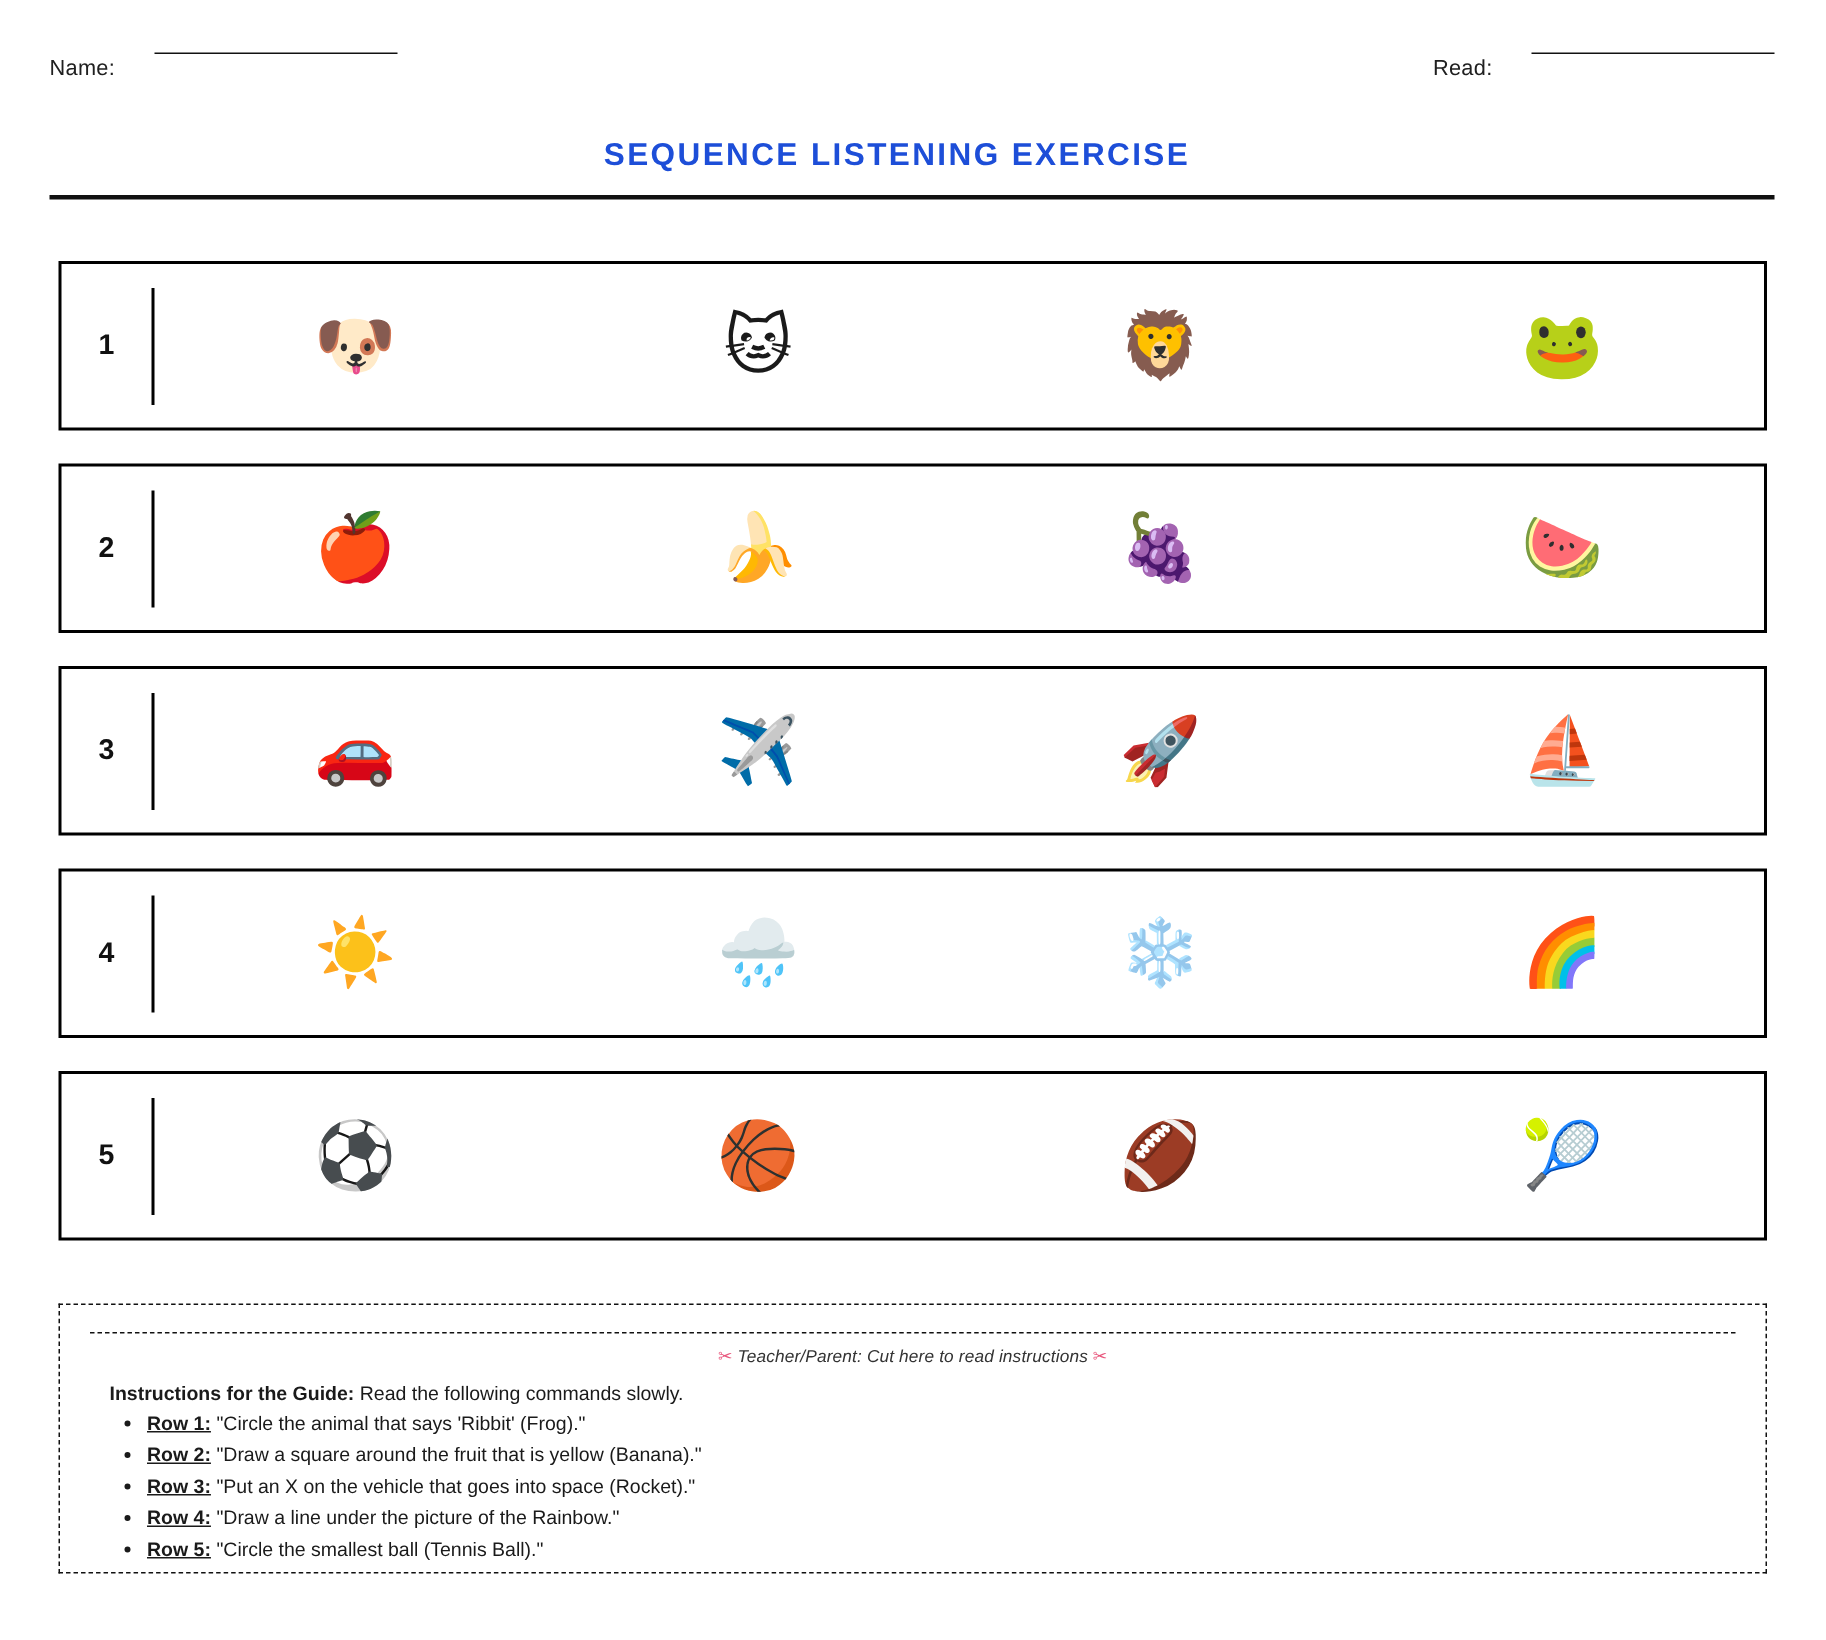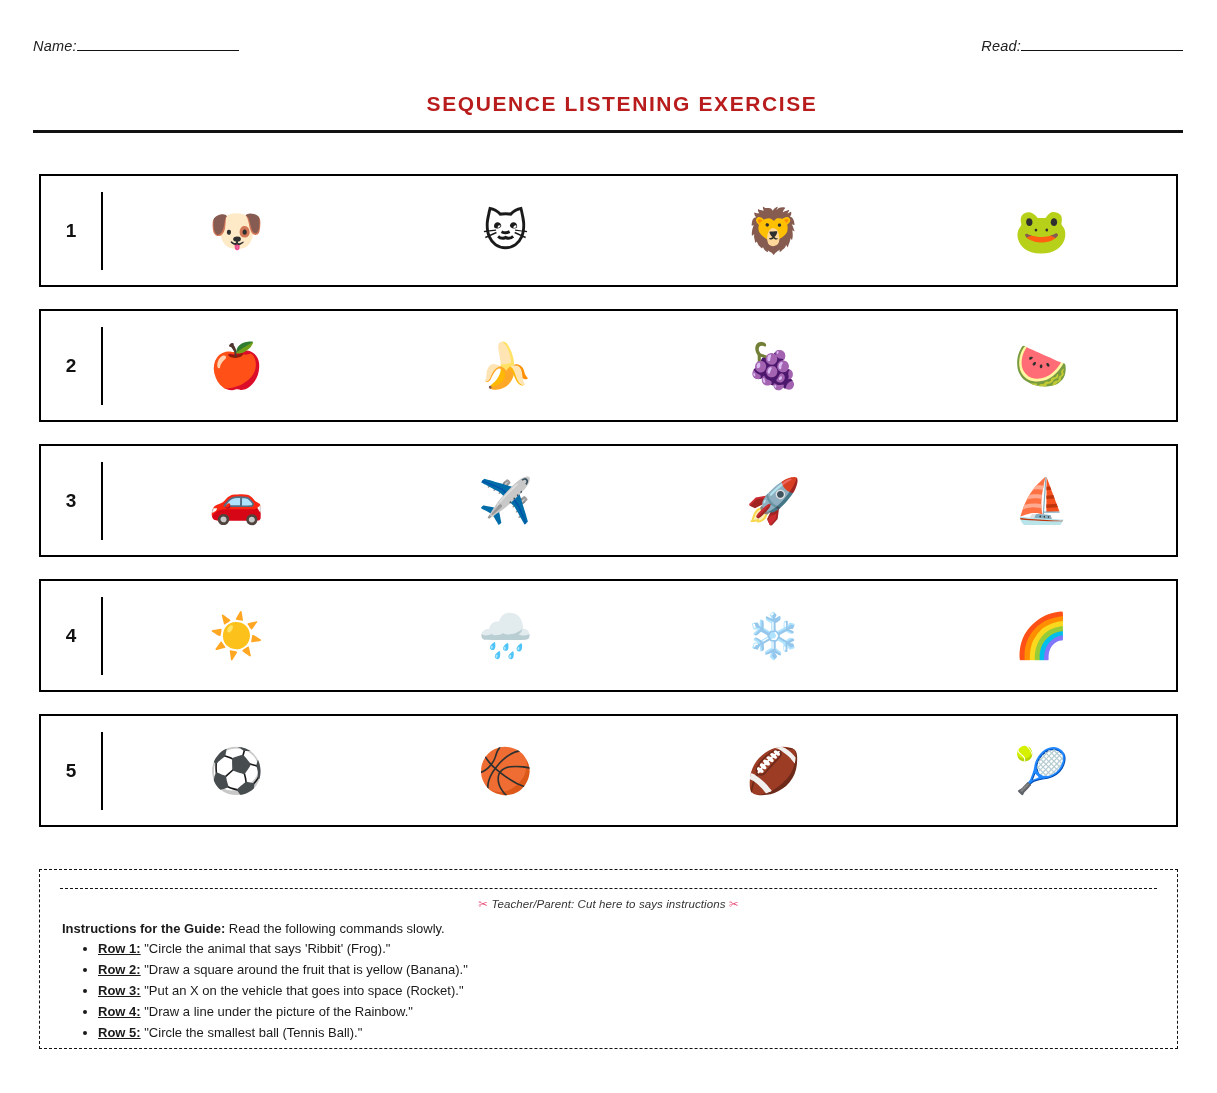--- a/index.html
+++ b/index.html
@@ -30,49 +30,48 @@
     left: 33px;
     top: 38px;
     width: 1150px;
     height: 28px;
     display: flex;
     align-items: baseline;
     justify-content: space-between;
   }
   .meta-field {
     display: flex;
-    align-items: flex-end;
-    gap: 0;
-    font-style: italic;
+    align-items: flex-start;
+    gap: 26px;
   }
   .meta-label {
     font-size: 14.5px;
     color: #202020;
     letter-spacing: 0.2px;
   }
   .meta-line {
     display: block;
     width: 162px;
     height: 0;
     border-bottom: 1.6px solid #111;
     position: relative;
     top: -3px;
   }
 
   
   .title {
     position: absolute;
-    left: 47px;
+    left: 23px;
     top: 92px;
     width: 1150px;
     text-align: center;
     font-size: 21px;
     font-weight: bold;
     letter-spacing: 1.6px;
-    color: #b91c1c;
+    color: #1d4ed8;
   }
   .title-rule {
     position: absolute;
     left: 33px;
     top: 130px;
     width: 1150px;
     height: 3px;
     background: #111;
   }
 
@@ -153,21 +152,21 @@
     letter-spacing: 0.1px;
   }
   .scissor {
     color: #e8567c;
     font-style: normal;
     font-family: "DejaVu Sans", sans-serif;
   }
   .instr-lead {
     font-size: 13px;
     color: #1a1a1a;
-    margin-left: 2px;
+    margin-left: 13px;
     margin-bottom: 2px;
   }
   .instr-lead strong { font-weight: bold; }
   .instr-list {
     list-style: disc;
     margin: 0;
     padding-left: 38px;
   }
   .instr-list li {
     font-size: 13px;
@@ -285,21 +284,21 @@
             <span class="emoji">🎾</span>
           </div>
         </div>
       </div>
     </div>
 
   <div class="instructions">
     <div class="cut-line"></div>
     <div class="cut-caption">
       <span class="scissor">✂</span>
-      <span>Teacher/Parent: Cut here to says instructions</span>
+      <span>Teacher/Parent: Cut here to read instructions</span>
       <span class="scissor">✂</span>
     </div>
     <div class="instr-lead">
       <strong>Instructions for the Guide:</strong>
       <span>Read the following commands slowly.</span>
     </div>
     <ul class="instr-list" id="instr-list">
         <li><strong>Row 1:</strong> <span>"Circle the animal that says 'Ribbit' (Frog)."</span></li>
         <li><strong>Row 2:</strong> <span>"Draw a square around the fruit that is yellow (Banana)."</span></li>
         <li><strong>Row 3:</strong> <span>"Put an X on the vehicle that goes into space (Rocket)."</span></li>

